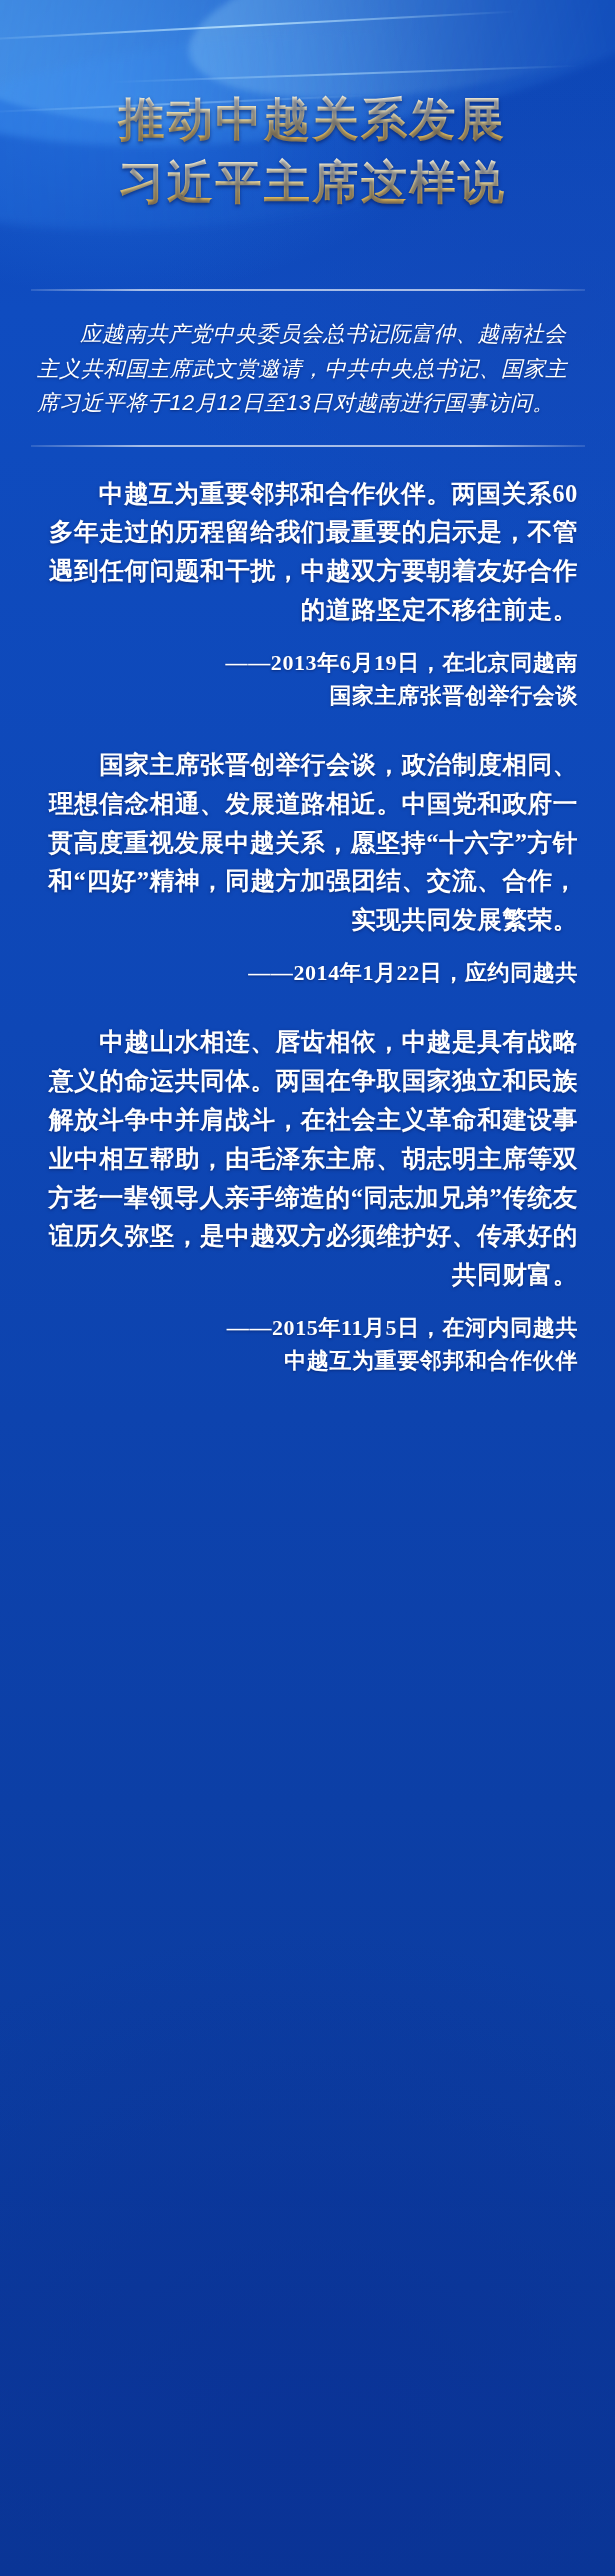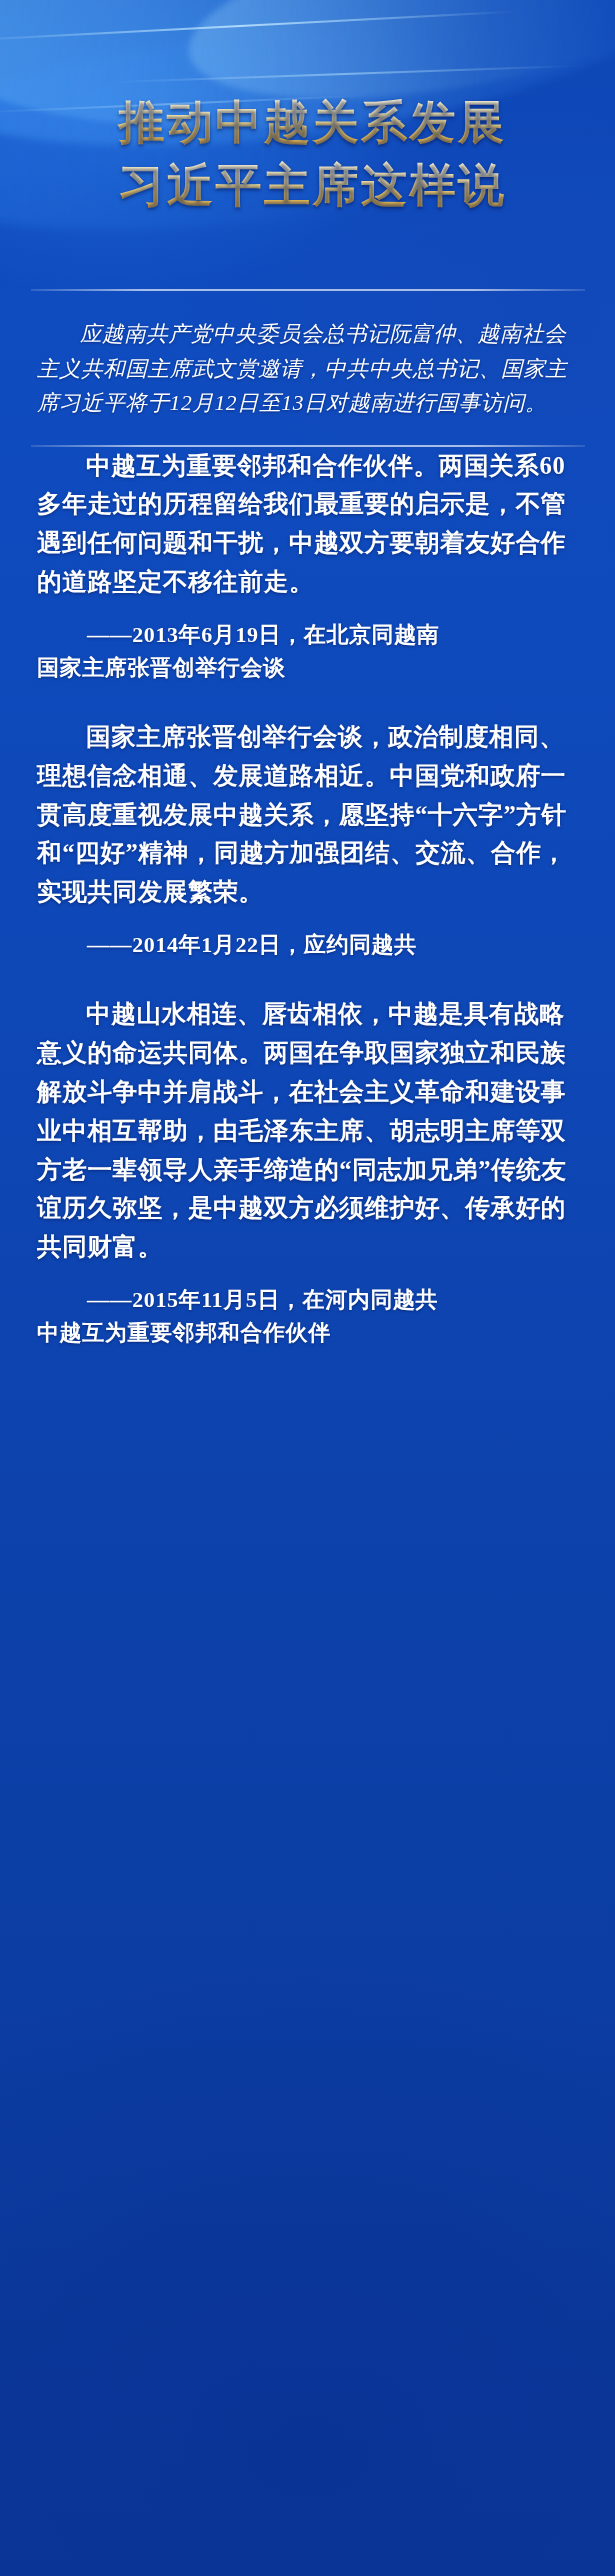--- a/index.html
+++ b/index.html
@@ -72,21 +72,21 @@
   
   .headline {
     position: absolute;
     top: 92px;
     left: 0;
     width: 615px;
     text-align: center;
     z-index: 5;
   }
   .headline .line {
-    font-family: Liberation Serif, serif;
+    font-family: Liberation Mono, monospace;
     font-weight: bold;
     font-size: 46px;
     line-height: 1.36;
     letter-spacing: 2.5px;
     background: linear-gradient(180deg, #fff8de 0%, #ffe9a8 35%, #f7c champions 60%, #e8a93c 100%);
     background: linear-gradient(180deg, #fffbe8 0%, #ffeeb0 38%, #f6cf66 62%, #dfa231 100%);
     -webkit-background-clip: text;
     background-clip: text;
     color: transparent;
     text-shadow: 0 1.8px 3.7px rgba(0,20,80,0.55);
@@ -108,32 +108,34 @@
     background: linear-gradient(90deg, rgba(255,255,255,0.15), rgba(255,255,255,0.75) 20%, rgba(255,255,255,0.75) 80%, rgba(255,255,255,0.15));
     opacity: .85;
   }
   .intro {
     width: 541px;
     margin: 0 auto;
     padding: 26px 0 21px 0;
   }
   .intro p {
     margin: 0 0 2.5px 0;
-    font-family: Liberation Serif, serif;
+    font-family: Liberation Sans, sans-serif;
     font-size: 21.5px;
     line-height: 1.62;
     color: #ffffff;
     text-indent: 43px;
     letter-spacing: 0.6px;
     font-style: italic;
     text-shadow: 0 1.2px 2.5px rgba(0,15,70,0.5);
   }
   .quotes {
     width: 541px;
     margin: 0 auto;
+    padding-top: 28px;
+    text-align: right;
   }
   .quote-block {
     margin-bottom: 34px;
   }
   .quote-text {
     font-family: "Liberation Serif", serif;
     font-weight: bold;
     font-size: 24.6px;
     line-height: 1.58;
     color: #ffffff;

